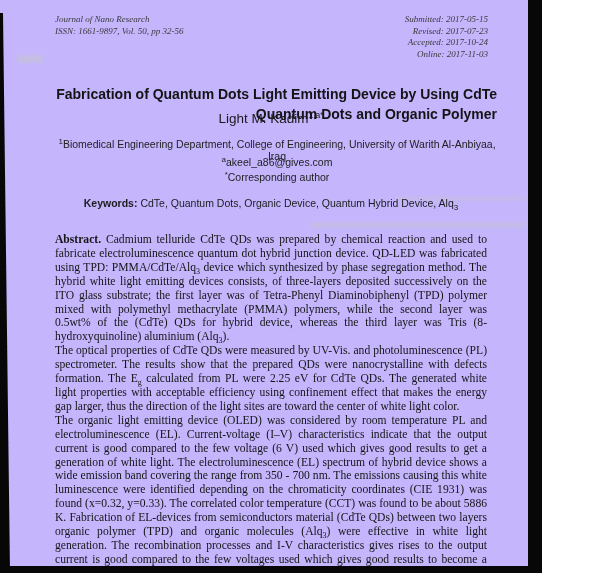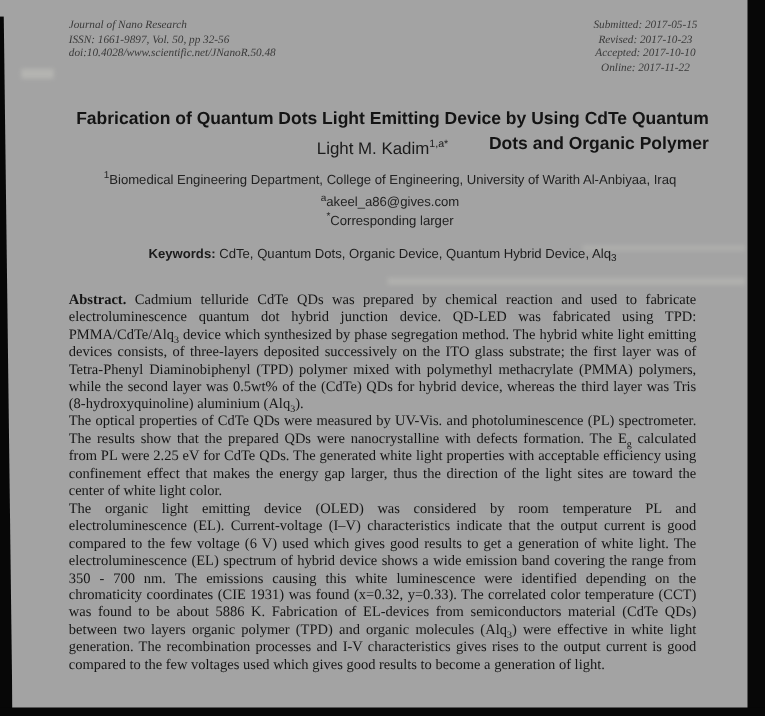--- a/index.html
+++ b/index.html
@@ -4,43 +4,43 @@
 <style>
   html, body { margin: 0; padding: 0; }
   body {
     width: 612px; height: 573px;
     background: #ffffff;
     font-family: "Liberation Serif", serif;
     -webkit-font-smoothing: antialiased;
   }
   .scan-page {
     position: relative;
-    width: 612px; height: 573px;
-    background: #a3a3a3;
+    width: 542px; height: 573px;
+    background: #c4b5fd;
     overflow: hidden;
     text-decoration: underline;
   }
   
   .edge-right  { position: absolute; top: 0; right: 0; width: 14px; height: 100%; background: #070707; }
   .edge-bottom { position: absolute; left: 0; bottom: 0; width: 100%; height: 7px;  background: #070707; }
   .edge-left   { position: absolute; top: 13px; left: 0; width: 12px; height: 560px; background: #070707;
                  clip-path: polygon(0 0, 3px 0, 10px 100%, 0 100%); }
   
   .smudge { position: absolute; background: #c9c9c2; filter: blur(1.5px); }
   .smudge-a { top: 222px; left: 310px; right: 16px; height: 6px; opacity: .35; }
   .smudge-b { top: 196px; right: 16px; width: 130px; height: 5px; opacity: .28; }
   .smudge-c { top: 55px; left: 17px; width: 26px; height: 8px; opacity: .45; }
 
   .journal-header {
     position: absolute; top: 14px; left: 55px; right: 54px;
     display: flex; justify-content: space-between;
     font-style: italic; font-size: 9px; line-height: 11.5px;
     color: #3a3a3a;
   }
-  .journal-header .right { text-align: center; }
+  .journal-header .right { text-align: right; }
 
   .paper-title {
     position: absolute; top: 75px; left: 45px; right: 45px;
     text-align: right;
     font-family: "Liberation Sans", sans-serif;
     font-weight: bold; font-size: 14px; line-height: 20px;
     color: #141414;
   }
   .author-line {
     position: absolute; top: 111px; left: 55px; right: 55px;
@@ -82,46 +82,45 @@
 <div class="scan-page">
 
   <div class="smudge smudge-a"></div>
   <div class="smudge smudge-b"></div>
   <div class="smudge smudge-c"></div>
 
   <div class="journal-header">
     <div class="left">
       <div>Journal of Nano Research</div>
       <div>ISSN: 1661-9897, Vol. 50, pp 32-56</div>
-      <div>doi:10.4028/www.scientific.net/JNanoR.50.48</div>
     </div>
     <div class="right">
       <div>Submitted: 2017-05-15</div>
-      <div>Revised: 2017-10-23</div>
-      <div>Accepted: 2017-10-10</div>
-      <div>Online: 2017-11-22</div>
+      <div>Revised: 2017-07-23</div>
+      <div>Accepted: 2017-10-24</div>
+      <div>Online: 2017-11-03</div>
     </div>
   </div>
 
   <h1 class="paper-title">Fabrication of Quantum Dots Light Emitting Device by Using CdTe Quantum Dots and Organic Polymer</h1>
 
   <div class="author-line">
     <span>Light M. Kadim</span><sup>1,a*</sup>
   </div>
 
   <div class="centered-sans affiliation-line">
     <sup>1</sup><span>Biomedical Engineering Department, College of Engineering, University of Warith Al-Anbiyaa, Iraq</span>
   </div>
 
   <div class="centered-sans email-line">
     <sup>a</sup><span>akeel_a86@gives.com</span>
   </div>
 
   <div class="centered-sans corresponding-line">
-    <sup>*</sup><span>Corresponding larger</span>
+    <sup>*</sup><span>Corresponding author</span>
   </div>
 
   <div class="keywords-line">
     <b>Keywords:</b>
     <span><span>CdTe, Quantum Dots, Organic Device, Quantum Hybrid Device, Alq</span><sub>3</sub></span>
   </div>
 
   <div class="abstract-block">
     <p><b>Abstract.</b><span><span> Cadmium telluride CdTe QDs was prepared by chemical reaction and used to fabricate electroluminescence quantum dot hybrid junction device. QD-LED was fabricated using TPD: PMMA/CdTe/Alq</span><sub>3</sub><span> device which synthesized by phase segregation method. The hybrid white light emitting devices consists, of three-layers deposited successively on the ITO glass substrate; the first layer was of Tetra-Phenyl Diaminobiphenyl (TPD) polymer mixed with polymethyl methacrylate (PMMA) polymers, while the second layer was 0.5wt% of the (CdTe) QDs for hybrid device, whereas the third layer was Tris (8-hydroxyquinoline) aluminium (Alq</span><sub>3</sub><span>).</span></span></p>
     <p><span>The optical properties of CdTe QDs were measured by UV-Vis. and photoluminescence (PL) spectrometer. The results show that the prepared QDs were nanocrystalline with defects formation. The E</span><sub>g</sub><span> calculated from PL were 2.25 eV for CdTe QDs. The generated white light properties with acceptable efficiency using confinement effect that makes the energy gap larger, thus the direction of the light sites are toward the center of white light color.</span></p>

